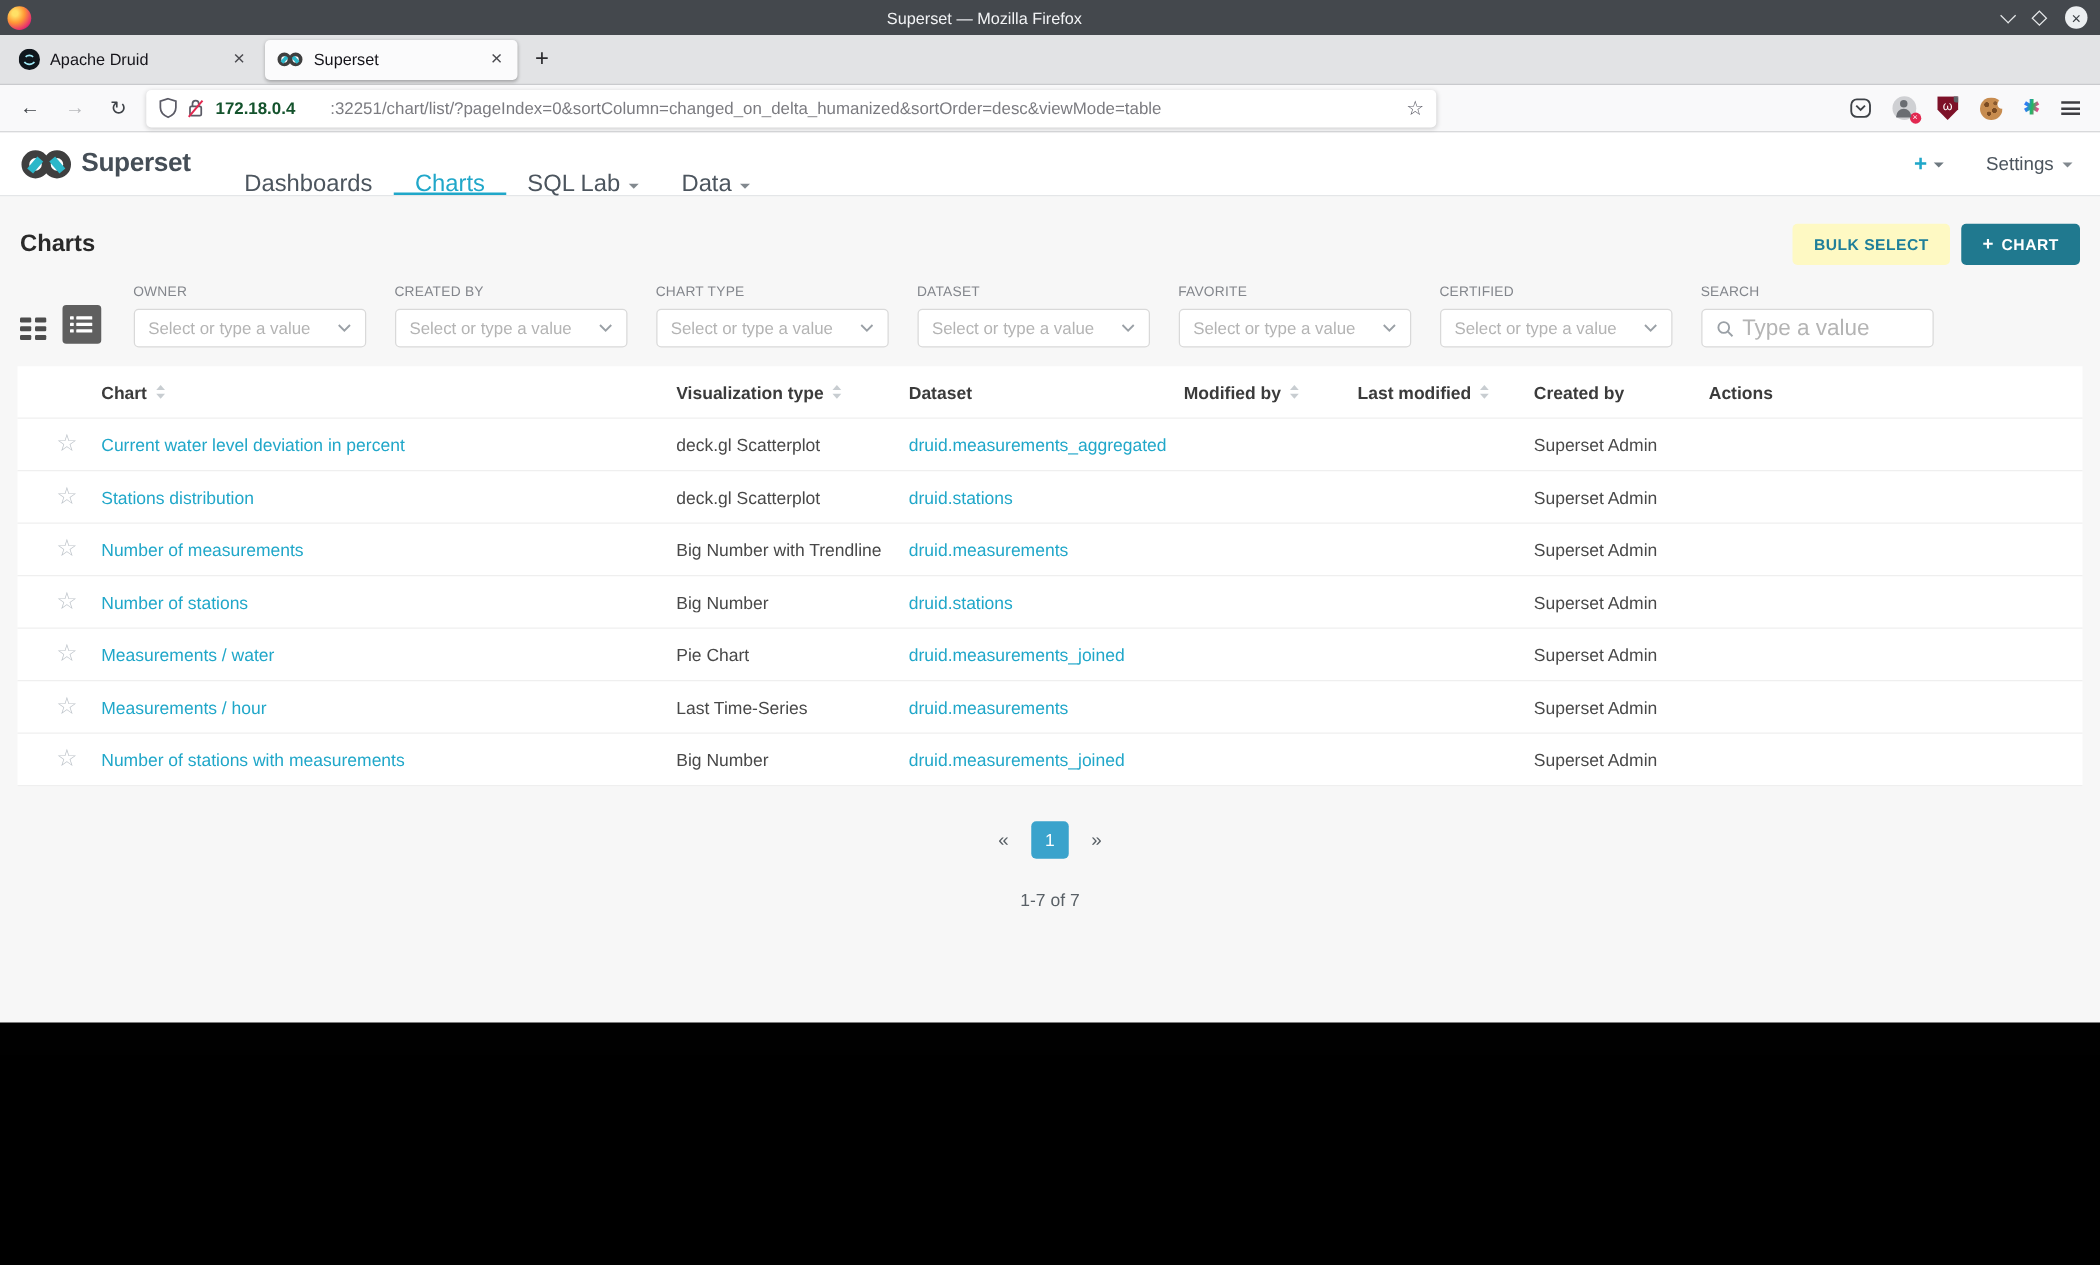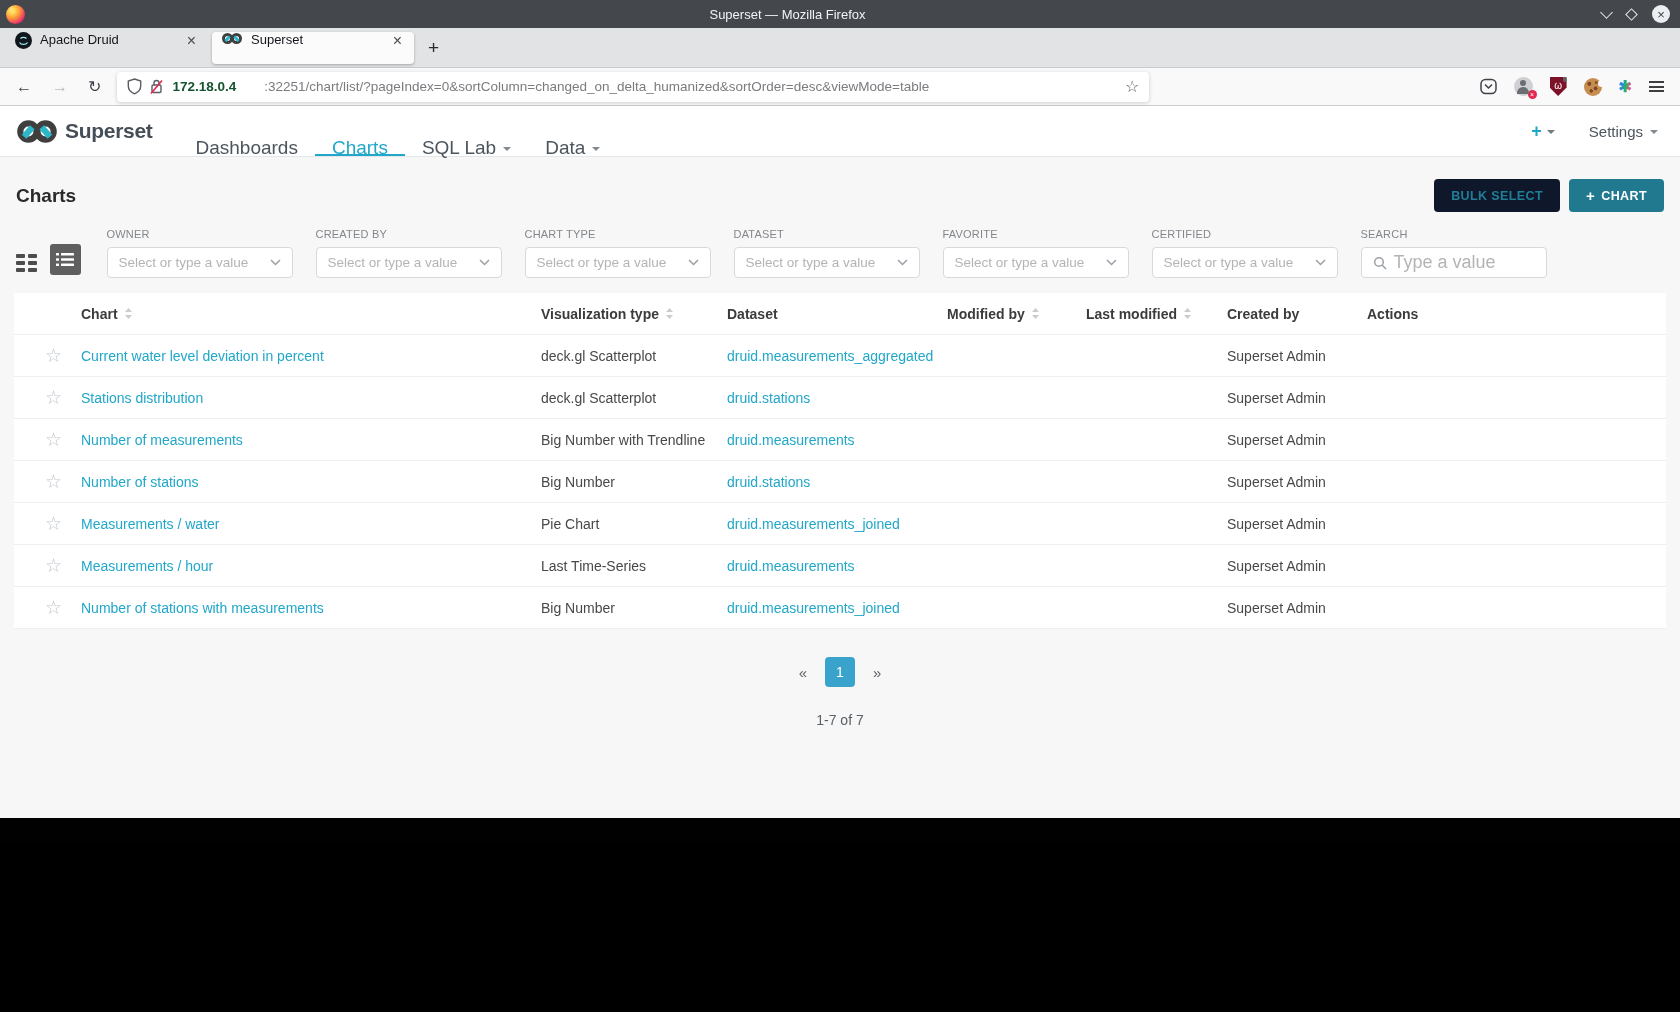--- a/index.html
+++ b/index.html
@@ -11,21 +11,21 @@
   .ff-logo { width:19px; height:19px; border-radius:50%; margin:0 8px 0 6px;
     background:radial-gradient(circle at 32% 30%, #ffe066 12%, #ff9a36 40%, #e8336b 72%, #a5007f 95%); }
   .tb-title { flex:1; text-align:center; padding-right:60px; }
   .tb-controls { display:flex; align-items:center; gap:16px; margin-right:10px; }
   .chev-min { width:9px; height:9px; border-right:1.6px solid #E6E8EA; border-bottom:1.6px solid #E6E8EA; transform:rotate(45deg); margin-top:-4px; }
   .diamond { width:9px; height:9px; border:1.6px solid #E6E8EA; transform:rotate(45deg); }
   .close-btn { width:18px; height:18px; border-radius:50%; background:#ECEFF1; color:#3A3F44; display:flex; align-items:center; justify-content:center; font-size:13px; line-height:1; }
 
   
   .tabbar { height:40px; background:#E2E3E5; display:flex; align-items:center; border-bottom:1px solid #C9CACD; padding-left:4px; }
-  .tab { display:flex; align-items:flex-start; width:202px; height:32px; padding:0 9px; margin:0 2px; border-radius:4px; font-size:13px; color:#15141A; }
+  .tab { display:flex; align-items:center; width:202px; height:32px; padding:0 9px; margin:0 2px; border-radius:4px; font-size:13px; color:#15141A; }
   .tab.active { background:#FBFBFC; box-shadow:0 1px 3px rgba(0,0,0,.28); }
   .tab-label { margin-left:8px; white-space:nowrap; overflow:hidden; flex:1; }
   .tab-close { color:#4A4A4F; font-size:16px; padding:0 3px; }
   .newtab { font-size:19px; color:#2B2B2E; padding:0 12px; }
   .druid-fav, .ss-fav { flex:0 0 auto; }
 
   
   .toolbar { height:38px; background:#F9F9FA; border-bottom:1px solid #CDCED1; display:flex; align-items:center; padding:0 6px; }
   .nav-btn { font-size:16px; color:#3E4247; padding:0 10px; }
   .nav-btn.disabled { color:#B9BABD; }
@@ -61,21 +61,21 @@
   .ssnav-right { margin-left:auto; display:flex; align-items:center; gap:34px; padding-right:6px; }
   .plus-menu { display:flex; align-items:center; gap:5px; color:#20A7C9; font-weight:bold; font-size:18px; }
   .plus-menu .caret { border-top-color:#6E7980; }
   .settings-menu { display:flex; align-items:center; gap:7px; font-size:15px; color:#4C555E; }
 
   
   .page-head { display:flex; align-items:center; padding:22px 16px 16px 16px; }
   .page-title { font-size:19px; font-weight:bold; color:#2A2A2A; }
   .head-buttons { margin-left:auto; display:flex; gap:9px; }
   .btn { height:33px; border-radius:4px; display:flex; align-items:center; padding:0 17px; font-size:12.5px; font-weight:bold; letter-spacing:.4px; }
-  .btn-bulk { background:#0f172a; color:#1F7F99; }
+  .btn-bulk { background:#fef9c3; color:#1F7F99; }
   .btn-chart { background:#20798F; color:#FFFFFF; gap:6px; }
   .btn-chart .plus-glyph { font-size:15px; font-weight:bold; }
 
   
   .filter-bar { display:flex; padding:0 16px; align-items:flex-end; }
   .view-toggles { display:flex; align-items:flex-end; gap:13px; margin-right:26px; padding-bottom:3px; }
   .grid-ic { display:grid; grid-template-columns:9px 9px; grid-auto-rows:4.5px; gap:2.5px; padding-bottom:3px; }
   .grid-ic span { background:#4D4D4D; border-radius:1px; }
   .list-ic { width:31px; height:31px; background:#5F5F5F; border-radius:3px; display:flex; align-items:center; justify-content:center; }
   .filter-groups { display:flex; gap:23px; }

